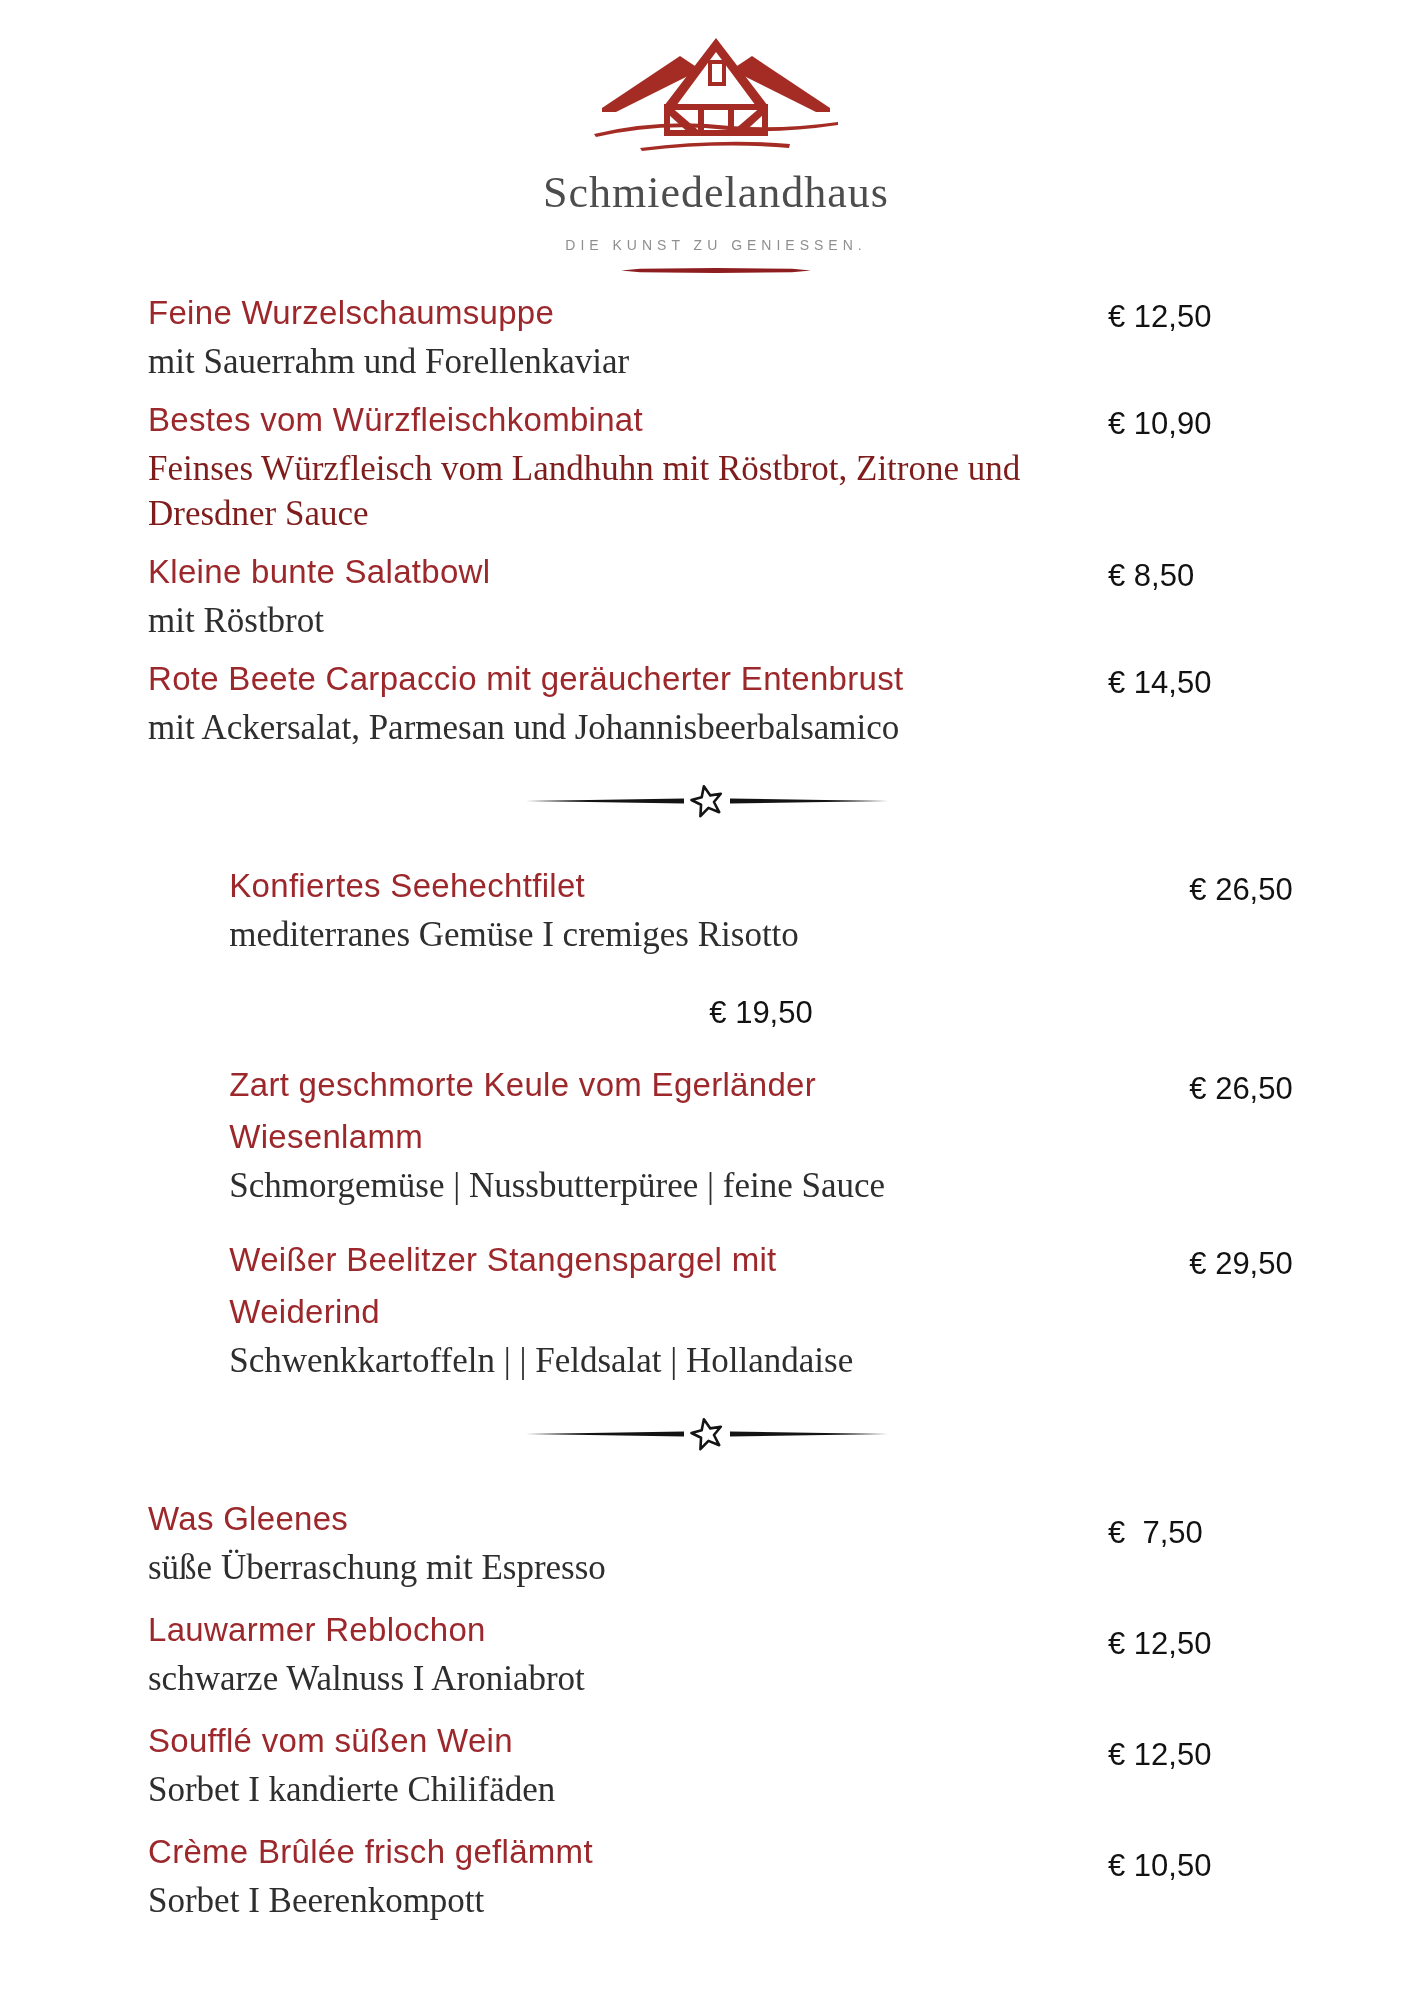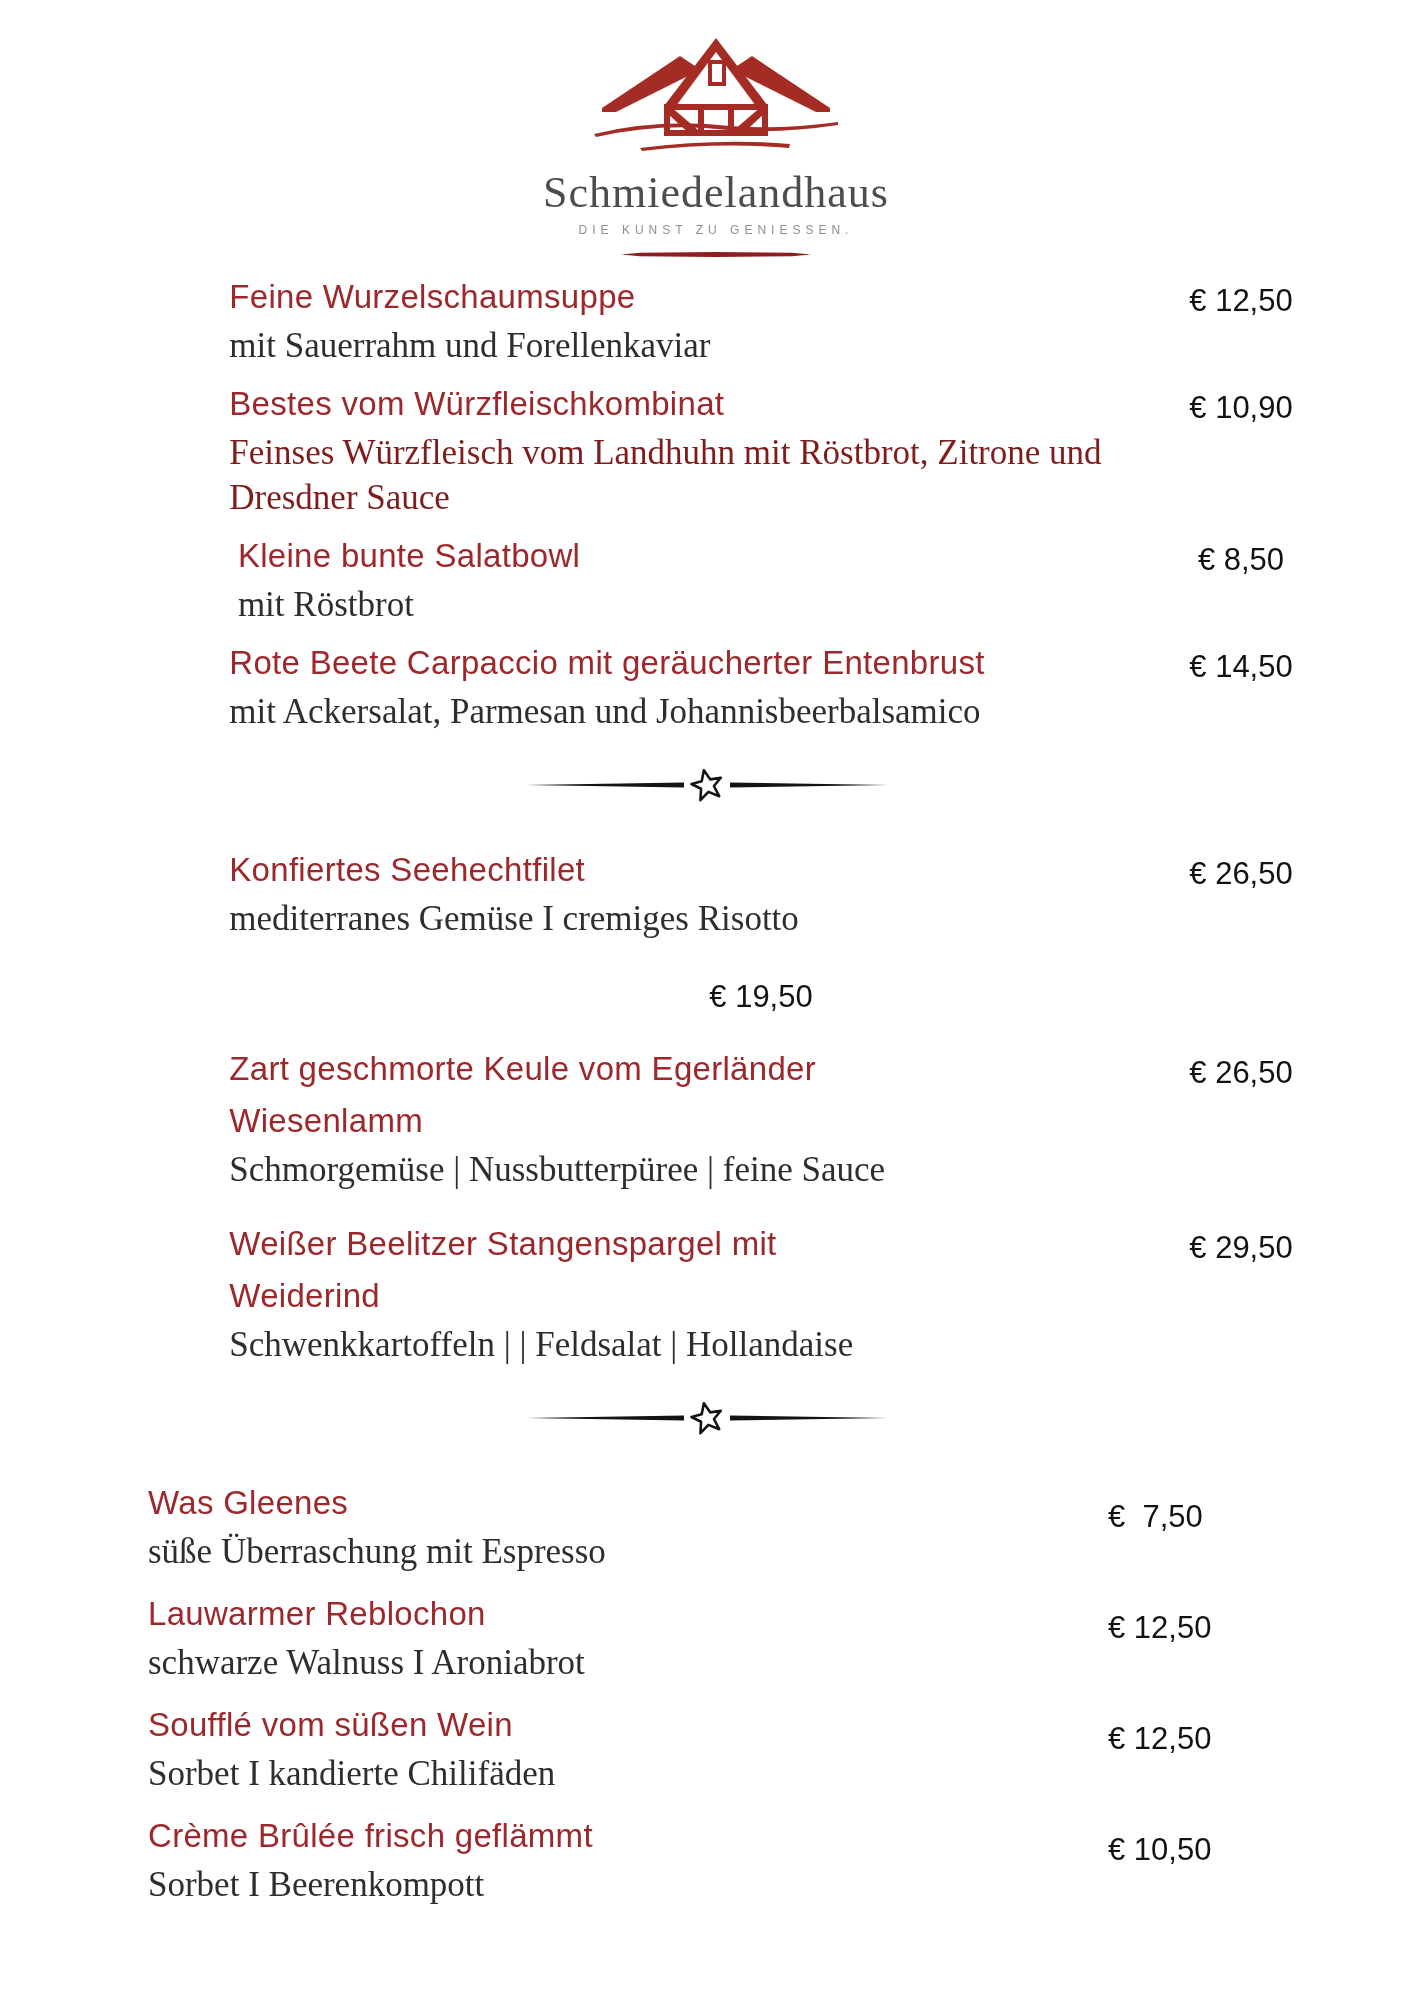--- a/index.html
+++ b/index.html
@@ -18,24 +18,24 @@
   .logo-wrap{ width:272px; height:134px; margin:0 auto; display:block; }
   .wordmark{
     font-family:"Liberation Serif", serif;
     font-size:44px;
     color:#4d4d4d;
     letter-spacing:1px;
     line-height:46px;
     margin-top:6px;
   }
   .tagline{
-    font-size:12px;
+    font-size:14px;
     color:#8f8f8f;
     letter-spacing:5px;
-    margin-top:7px;
+    margin-top:21px;
   }
   .brand-rule{
     width:190px; height:5px;
     margin:15px auto 0 auto;
     background:#8e1d20;
     clip-path:polygon(0 50%, 10% 14%, 50% 0, 90% 14%, 100% 50%, 90% 86%, 50% 100%, 10% 86%);
   }
 
   
   .menu{ margin-top:14px; }
@@ -61,21 +61,21 @@
   }
   .desc-line.muted{ color:#7f1d1d; }
   .item-price{
     font-size:31px;
     line-height:40px;
     color:#121212;
     white-space:pre;
     padding-top:10px;
   }
 
-  .section-starters .menu-item{ margin-bottom:10px;justify-content:center; }
+  .section-starters .menu-item{ margin-bottom:10px; }
   .section-mains   .menu-item{ margin-bottom:26px;justify-content:center; }
   .section-desserts .menu-item{ margin-bottom:14px; }
   .section-desserts .item-price{ padding-top:20px; }
 
   
   .section-divider{
     display:flex;
     align-items:center;
     justify-content:center;
     width:380px;

